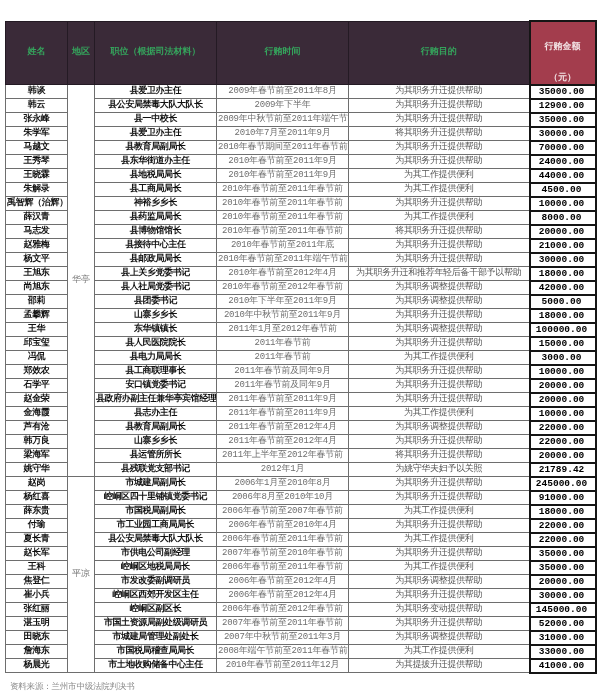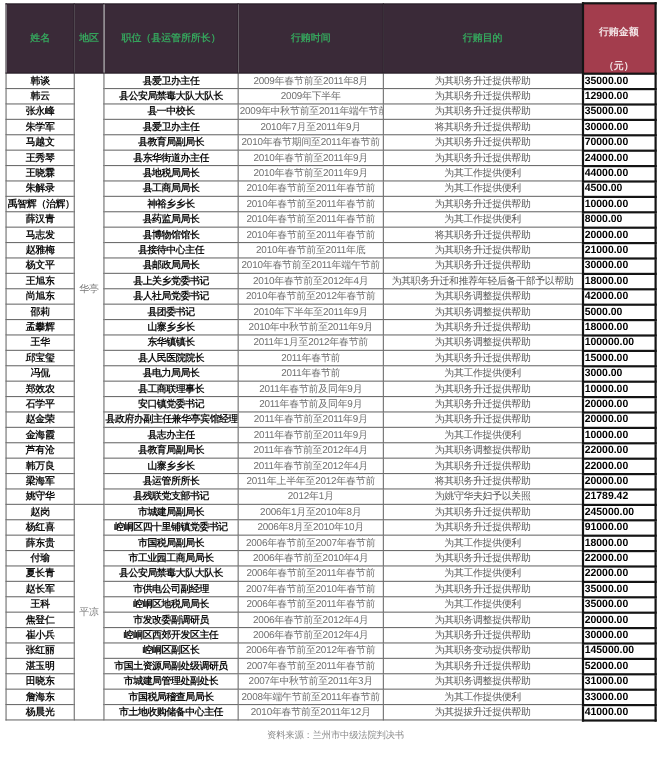--- a/index.html
+++ b/index.html
@@ -10,21 +10,21 @@
     --grid:#6e6e6e;
     --heavy:#151515;
   }
   *{box-sizing:border-box;}
   html,body{margin:0;padding:0;}
   body{
     width:600px;height:696px;background:#ffffff;
     font-family:"Liberation Sans","DejaVu Sans",sans-serif;
     overflow:hidden;
   }
-  .wrap{padding:2px 5px 0 5px;}
+  .wrap{padding:20px 5px 0 5px;font-family:Liberation Mono, monospace;}
   table{border-collapse:collapse;width:590px;table-layout:fixed;}
   thead th{
     background:var(--header-bg);
     color:var(--header-text);
     font-size:9px;font-weight:bold;
     height:28px;padding:0;line-height:1.25;
     border:1px solid #241a24;
     text-align:center;vertical-align:middle;
     white-space:nowrap;overflow:hidden;
   }
@@ -43,27 +43,27 @@
     color:#222;background:#fff;
   }
   td.c-name{font-weight:bold;color:#111;letter-spacing:-0.3px;margin-left:34px;}
   td.c-region{color:#777;font-size:9px;}
   td.c-pos{font-weight:bold;color:#111;letter-spacing:-0.4px;margin-top:20px;}
   td.c-time{color:#6f6f6f;letter-spacing:-0.2px;}
   td.c-purpose{color:#555;letter-spacing:-0.3px;}
   td.c-amount{
     border:2px solid var(--heavy);
     font-weight:bold;color:#000;
-    text-align:left;padding-right:3px;
+    text-align:center;padding-right:3px;
     font-size:9.5px;
     margin-left:41px;
   }
   .source{
     width:590px;margin:7px 5px 0 5px;
-    text-align:center;
+    text-align:left;
     font-size:8.5px;color:#8a8a8a;
     letter-spacing:-0.2px;
   }
 </style>
 </head>
 <body>
 
 <div class="wrap">
   <table>
     <colgroup>
@@ -71,21 +71,21 @@
       <col style="width:27px">
       <col style="width:122px">
       <col style="width:132px">
       <col style="width:181px">
       <col style="width:66px">
     </colgroup>
     <thead>
       <tr>
         <th>姓名</th>
         <th>地区</th>
-        <th>职位（县运管所所长）</th>
+        <th>职位（根据司法材料）</th>
         <th>行贿时间</th>
         <th>行贿目的</th>
         <th class="amount-h">
           <span>行贿金额</span>
           <span>（元）</span>
         </th>
       </tr>
     </thead>
     <tbody>
         <tr>

